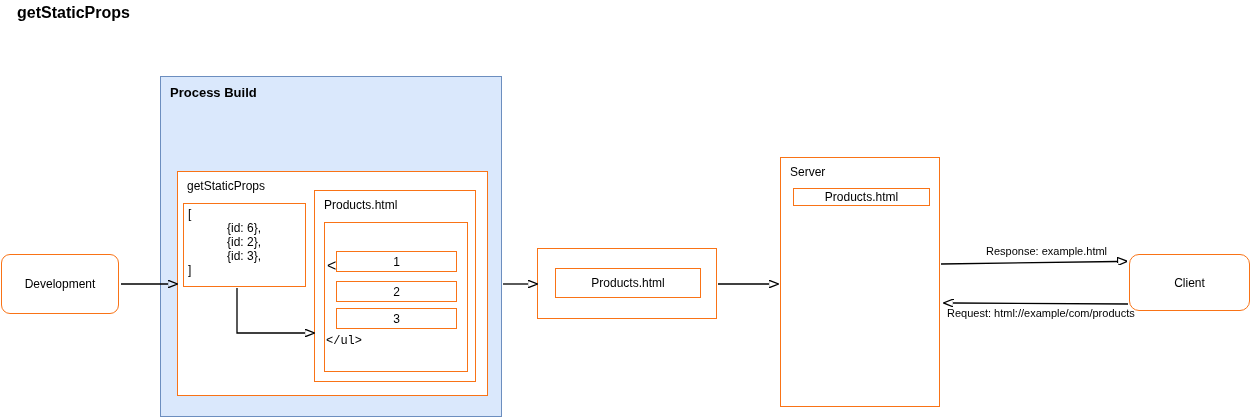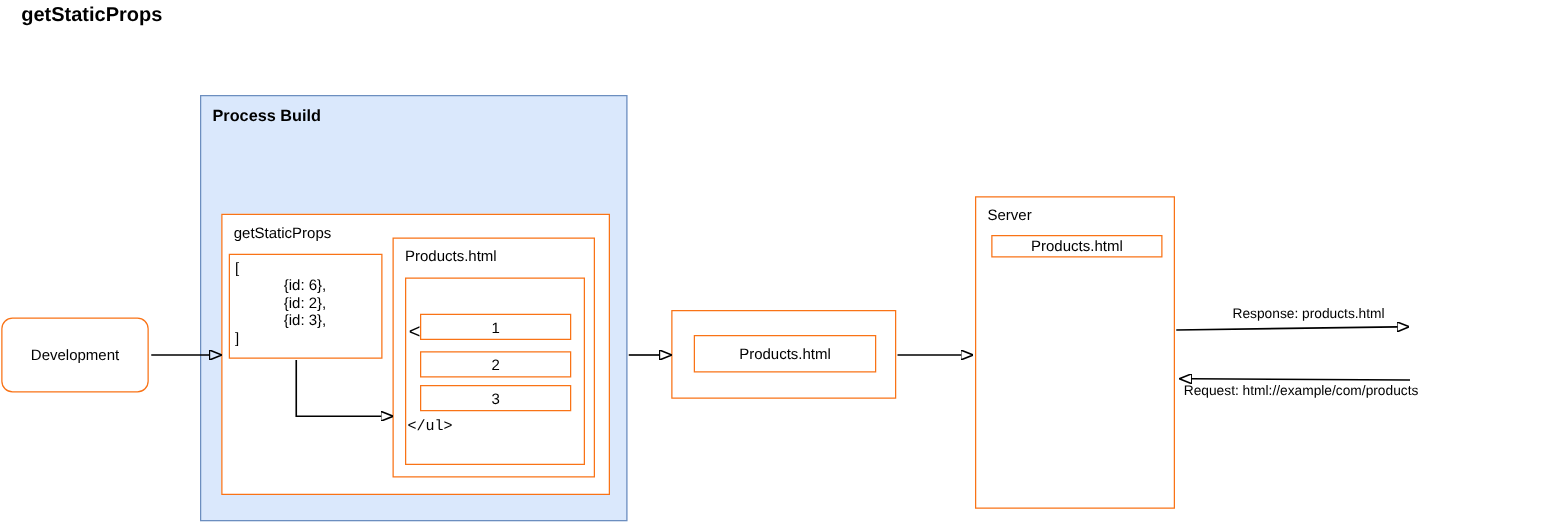--- a/index.html
+++ b/index.html
@@ -147,22 +147,25 @@
     <span>Products.html</span>
   </div>
 
   <div class="box server">
     <div class="node-label-inline">Server</div>
   </div>
   <div class="box centered server-file">
     <span>Products.html</span>
   </div>
 
+  <div class="box centered client">
+    <span>Client</span>
+  </div>
 
-  <div class="arrow-label response-label">Response: products.html</div>
+  <div class="arrow-label response-label">Response: example.html</div>
   <div class="arrow-label request-label">Request: html://example/com/products</div>
 
   <svg class="overlay" width="1251" height="420">
     <defs>
       <marker id="arw" markerUnits="userSpaceOnUse" markerWidth="10" markerHeight="8" refX="0.5" refY="4" orient="auto">
         <path d="M0,0 L10,4 L0,8 Z" fill="#000000" stroke="none"></path>
       </marker>
     </defs>
     <path d="M121,284 L168,284" marker-end="url(#arw)"></path>
     <path d="M237,288 L237,333 L305,333" marker-end="url(#arw)"></path>

